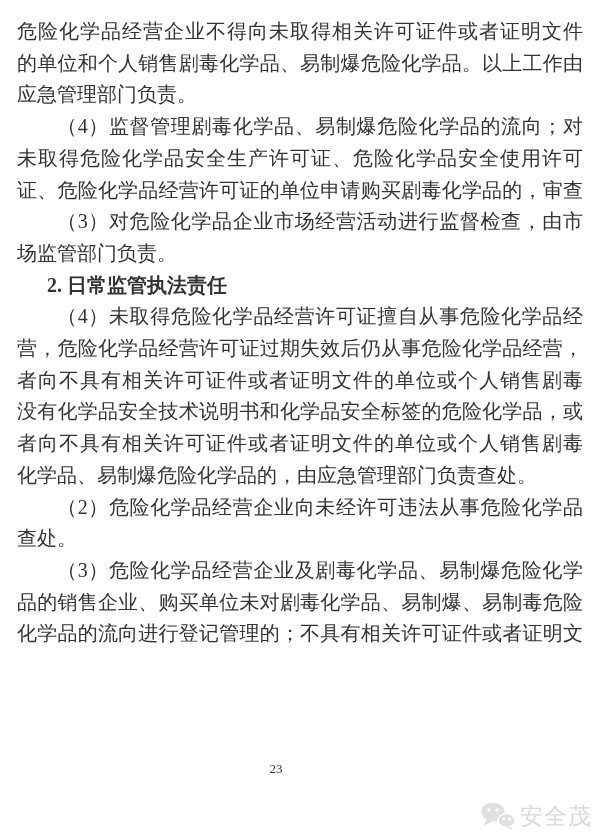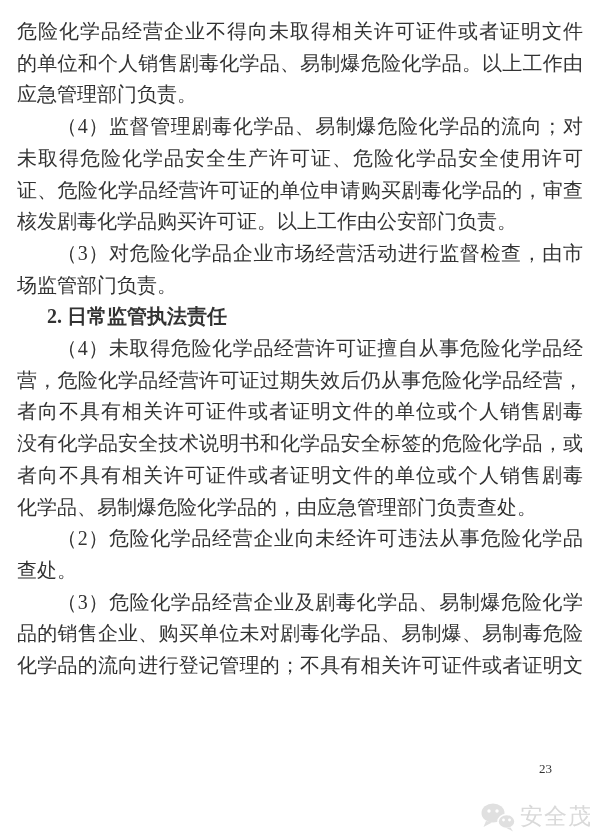--- a/index.html
+++ b/index.html
@@ -38,30 +38,30 @@
   .para.heading .line {
     font-weight: 700;
     text-align-last: left;
     text-indent: 1.5em;
   }
   .page-number {
     position: absolute;
     top: 761px;
     left: 0;
     width: 552px;
-    text-align: right;
+    text-align: center;
     font-size: 13px;
     color: #333333;
   }
   .watermark {
     position: absolute;
     top: 801px;
     right: 8px;
     display: flex;
-    align-items: flex-end;
+    align-items: flex-start;
     gap: 4px;
     color: #d9d9d9;
     font-size: 23px;
     letter-spacing: 1px;
     font-family: Liberation Serif, serif;
     user-select: none;
   }
   .watermark svg { display: block; }
 </style>
 </head>
@@ -72,21 +72,20 @@
   <main class="content" id="content">
       <div class="para body">
         <div class="line">危险化学品经营企业不得向未取得相关许可证件或者证明文件</div>
         <div class="line">的单位和个人销售剧毒化学品、易制爆危险化学品。以上工作由</div>
         <div class="line endline">应急管理部门负责。</div>
       </div>
       <div class="para body">
         <div class="line indent">（4）监督管理剧毒化学品、易制爆危险化学品的流向；对</div>
         <div class="line">未取得危险化学品安全生产许可证、危险化学品安全使用许可</div>
         <div class="line">证、危险化学品经营许可证的单位申请购买剧毒化学品的，审查</div>
-        <div class="line endline">核发剧毒化学品购买许可证。以上工作由公安部门负责。</div>
       </div>
       <div class="para body">
         <div class="line indent">（3）对危险化学品企业市场经营活动进行监督检查，由市</div>
         <div class="line endline">场监管部门负责。</div>
       </div>
       <div class="para heading">
         <div class="line indent endline">2. 日常监管执法责任</div>
       </div>
       <div class="para body">
         <div class="line indent">（4）未取得危险化学品经营许可证擅自从事危险化学品经</div>

